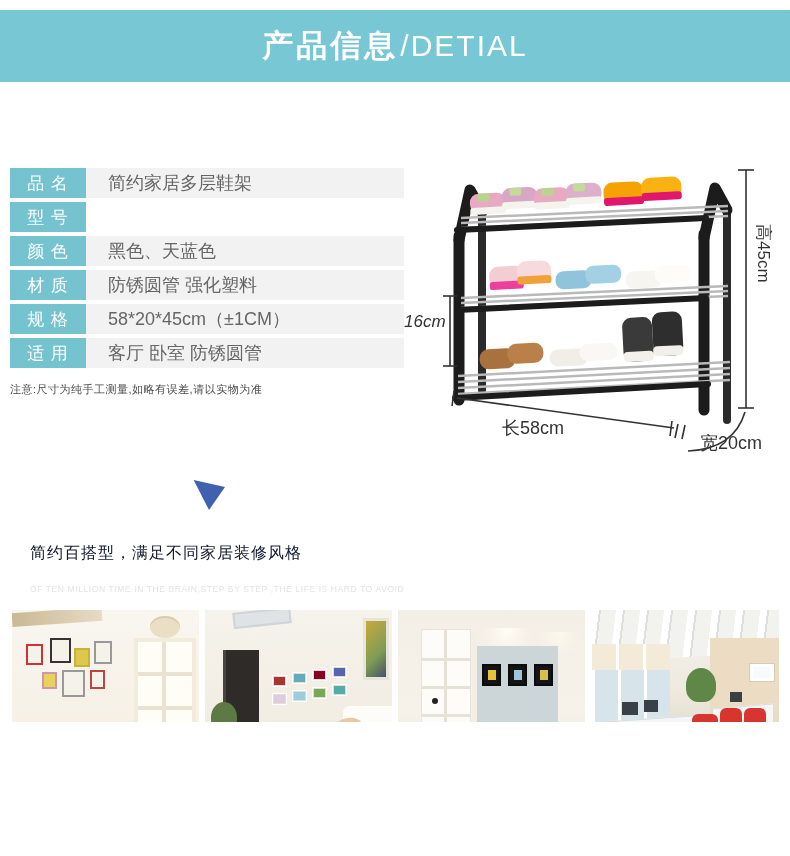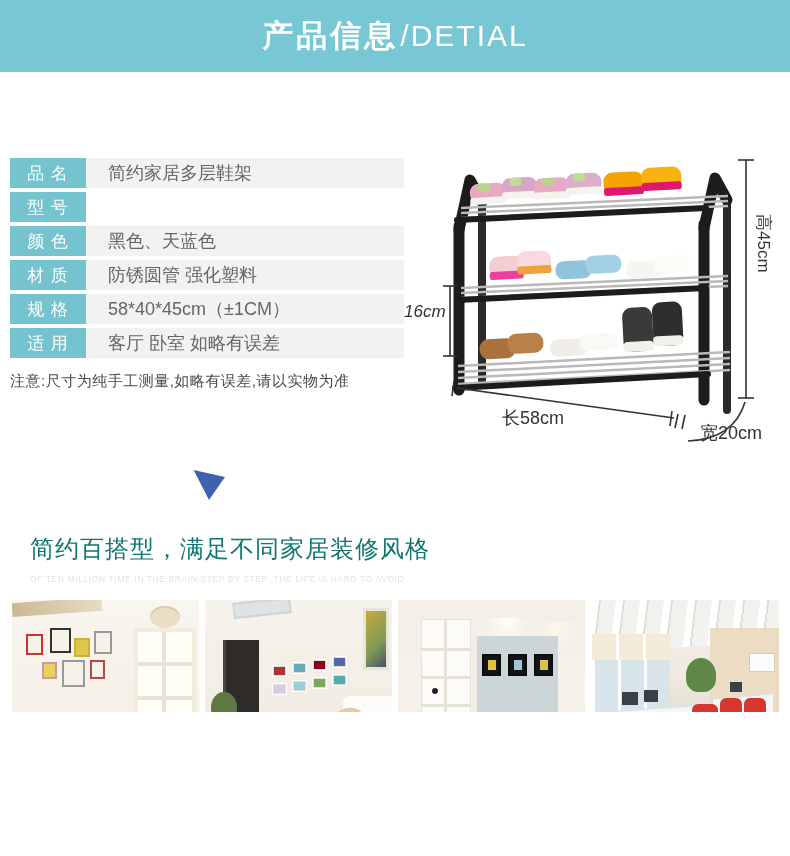--- a/index.html
+++ b/index.html
@@ -1,48 +1,48 @@
 <!DOCTYPE html>
 <html><head>
 <meta charset="utf-8">
 <style>
   * { margin:0; padding:0; box-sizing:border-box; }
   html,body { background:#fff; }
   body { font-family:"Liberation Sans","DejaVu Sans",sans-serif; }
-  .page { position:relative; width:790px; height:712px; background:#fff; overflow:hidden; margin:0 auto; }
+  .page { position:relative; width:790px; height:712px; background:#fff; overflow:hidden; margin:10px auto; }
 
   
   .banner { position:absolute; left:0; top:0; width:790px; height:72px; background:#78c7d4;
             display:flex; align-items:center; justify-content:center; color:#fff; }
   .banner .zh { font-size:31px; font-weight:bold; letter-spacing:3px; }
   .banner .en { font-size:30px; font-weight:400; letter-spacing:2px; margin-left:2px; }
 
   
   .spec-row { position:absolute; left:10px; width:394px; height:30px;padding-left:32px; }
   .spec-label { position:absolute; left:0; top:0; width:76px; height:30px; background:#74c3cf;
                 color:#fff; font-size:17px; display:flex; align-items:center; justify-content:center;
                 letter-spacing:1px; }
   .spec-value { position:absolute; left:76px; top:0; width:318px; height:30px; background:#f2f2f2;
                 color:#666; font-size:18px; display:flex; align-items:center; padding-left:22px; }
-  .note { position:absolute; left:10px; top:372px; font-size:15px; color:#4a4a4a; letter-spacing:0.5px; }
+  .note { position:absolute; left:10px; top:372px; font-size:11px; color:#4a4a4a; letter-spacing:0.5px; }
 
   
   .figure { position:absolute; left:398px; top:138px; width:392px; height:318px; }
   .dim { position:absolute; color:#333; font-size:17px; white-space:nowrap; }
   .dim-height { left:775px; top:214px; transform:rotate(90deg); transform-origin:top left; }
   .dim-16 { left:404px; top:302px;font-style:italic; }
   .dim-length { left:502px; top:406px; font-size:18px; }
   .dim-width { left:700px; top:421px; font-size:18px; }
 
   
   .scene-title { position:absolute; left:28px; top:481px; font-size:40px; font-weight:bold;
                  color:#5e5e5e; letter-spacing:3px; }
   .triangle { position:absolute; left:193px; top:468px; width:32px; height:32px; background:#4061ae;
               clip-path:polygon(2% 6%, 100% 28%, 50% 100%); }
-  .scene-sub { position:absolute; left:30px; top:533px; font-size:24px; color:#0f766e; letter-spacing:1px; }
+  .scene-sub { position:absolute; left:30px; top:533px; font-size:16px; color:#0f172a; letter-spacing:1px; }
   .wm { position:absolute; left:30px; color:#e3e3e3; font-size:8.5px; letter-spacing:0.6px; }
   .wm1 { top:561px; } .wm2 { top:574px; }
 
   
   .photo { position:absolute; top:600px; width:187px; height:183px; overflow:hidden; background:#f5f1e9; }
   .photo * { position:absolute; }
   .p1 { left:12px; } .p2 { left:205px; } .p3 { left:398px; } .p4 { left:592px; }
   .scene-label { position:absolute; top:789px; width:187px; text-align:center; font-size:17px; color:#222; letter-spacing:2px; }
   .l1 { left:12px; } .l2 { left:205px; } .l3 { left:398px; } .l4 { left:592px; }
 
@@ -127,25 +127,25 @@
   <div class="spec-row" style="top:226px">
     <div class="spec-label">颜 色</div>
     <div class="spec-value">黑色、天蓝色</div>
   </div>
   <div class="spec-row" style="top:260px">
     <div class="spec-label">材 质</div>
     <div class="spec-value">防锈圆管 强化塑料</div>
   </div>
   <div class="spec-row" style="top:294px">
     <div class="spec-label">规 格</div>
-    <div class="spec-value">58*40*45cm（±1CM）</div>
+    <div class="spec-value">58*20*45cm（±1CM）</div>
   </div>
   <div class="spec-row" style="top:328px">
     <div class="spec-label">适 用</div>
-    <div class="spec-value">客厅 卧室 如略有误差</div>
+    <div class="spec-value">客厅 卧室 防锈圆管</div>
   </div>
   <div class="note">注意:尺寸为纯手工测量,如略有误差,请以实物为准</div>
 
   <div class="figure">
     <svg width="392" height="318" viewBox="0 0 392 318">
       <g stroke="#1c1c1c" stroke-width="11" stroke-linecap="round" stroke-linejoin="round" fill="none">
 
         <path d="M84 60 L84 242" stroke-width="8" stroke="#2a2a2a"></path>
         <path d="M329 62 L329 272" stroke-width="8" stroke="#2a2a2a"></path>
 

